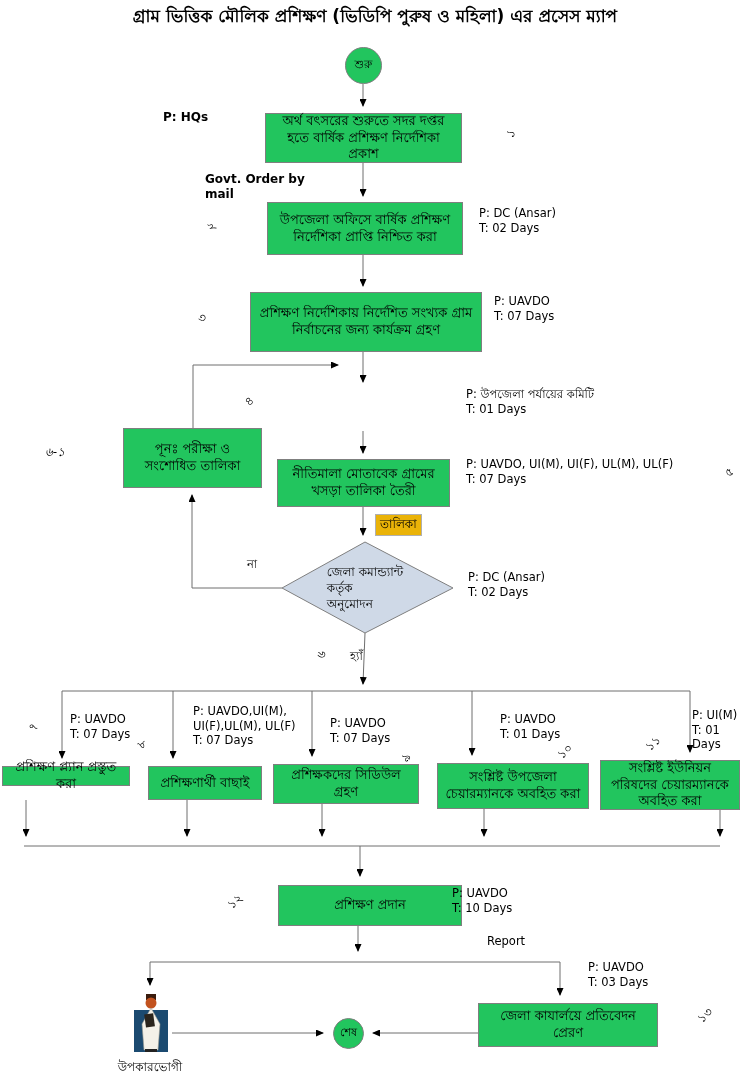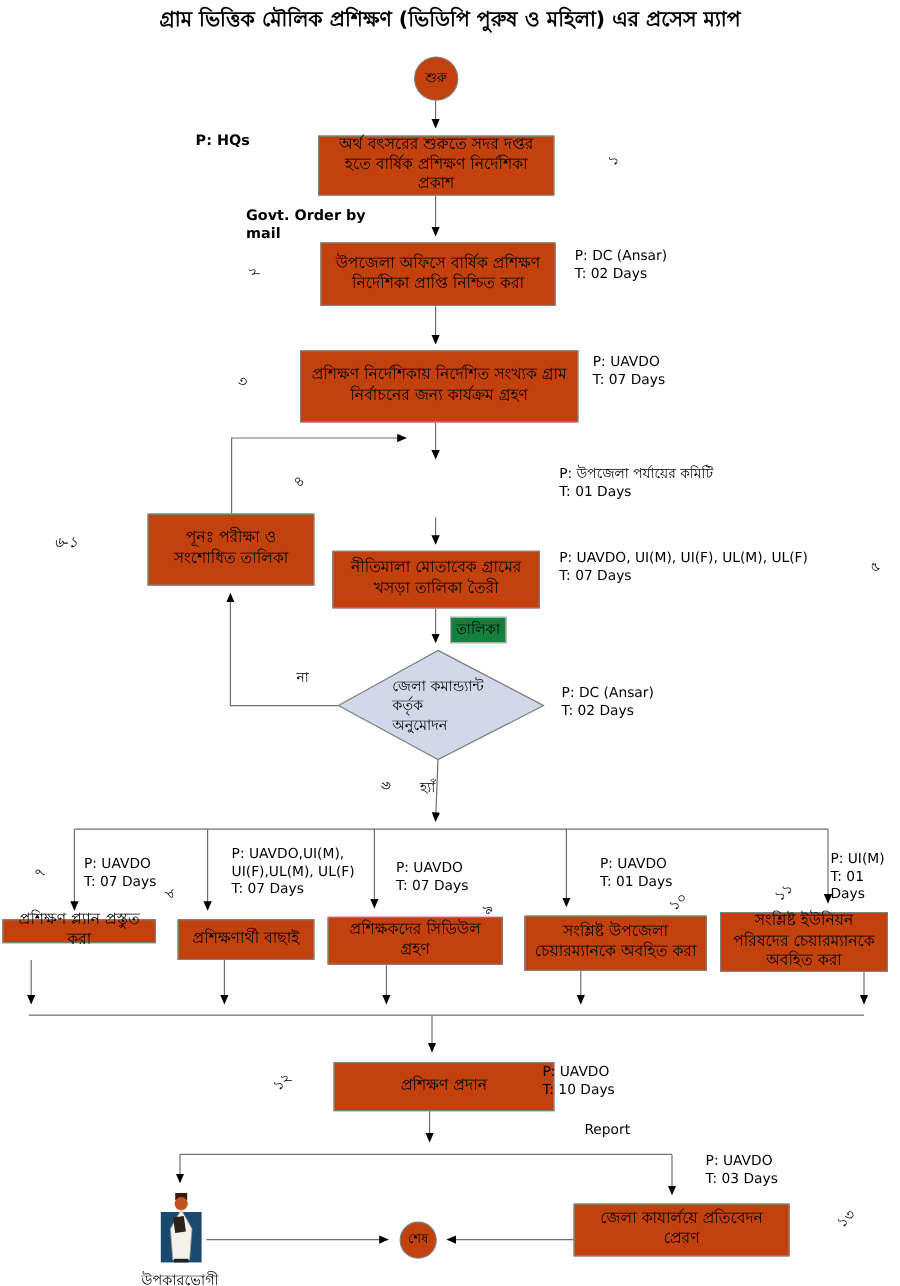--- a/index.html
+++ b/index.html
@@ -1,35 +1,35 @@
 <!DOCTYPE html>
 <html><head>
 <meta charset="utf-8">
 <style>
   html,body{margin:0;padding:0;background:#ffffff;}
   #canvas{position:relative;width:750px;height:1072px;overflow:hidden;
           font-family:"DejaVu Sans","Liberation Sans",sans-serif;color:#000;}
   #wires{position:absolute;left:0;top:0;z-index:1;}
   .title{position:absolute;left:0;top:3px;width:750px;text-align:center;
          font-size:17px;font-weight:bold;z-index:3;}
-  .node{position:absolute;background:#c2410c;border:1px solid #7f7f7f;
+  .node{position:absolute;background:#22c55e;border:1px solid #7f7f7f;
         display:flex;align-items:center;justify-content:center;text-align:center;
         font-size:13px;line-height:1.3;padding:2px 5px;box-sizing:border-box;
         white-space:pre-line;z-index:2;}
   .terminator{border-radius:50%;font-size:11px;padding:0;}
   .diamond-label{position:absolute;background:transparent;border:none;z-index:2;
         display:flex;align-items:center;justify-content:center;
         font-size:12px;line-height:1.35;white-space:pre-line;}
   .ann{position:absolute;font-size:11.5px;line-height:1.28;white-space:pre-line;
        z-index:3;text-align:left;}
   .ann.bold{font-weight:bold;font-size:12px;}
   .num{position:absolute;font-size:12px;z-index:3;transform:rotate(-42deg);}
   .num.flat{transform:none;font-style:italic;}
   .edge-label{position:absolute;font-size:11.5px;z-index:3;}
-  .talika{border:1px solid #b0b0b0;background:#15803d;padding:0 4px;font-size:12px;}
+  .talika{border:1px solid #b0b0b0;background:#eab308;padding:0 4px;font-size:12px;}
   .benef-label{position:absolute;font-size:12px;text-align:center;z-index:3;}
   .person{position:absolute;z-index:2;}
 </style>
 </head>
 <body>
 
 <div id="canvas">
 
   <div class="title">গ্রাম ভিত্তিক মৌলিক প্রশিক্ষণ (ভিডিপি পুরুষ ও মহিলা) এর প্রসেস ম্যাপ</div>
 

